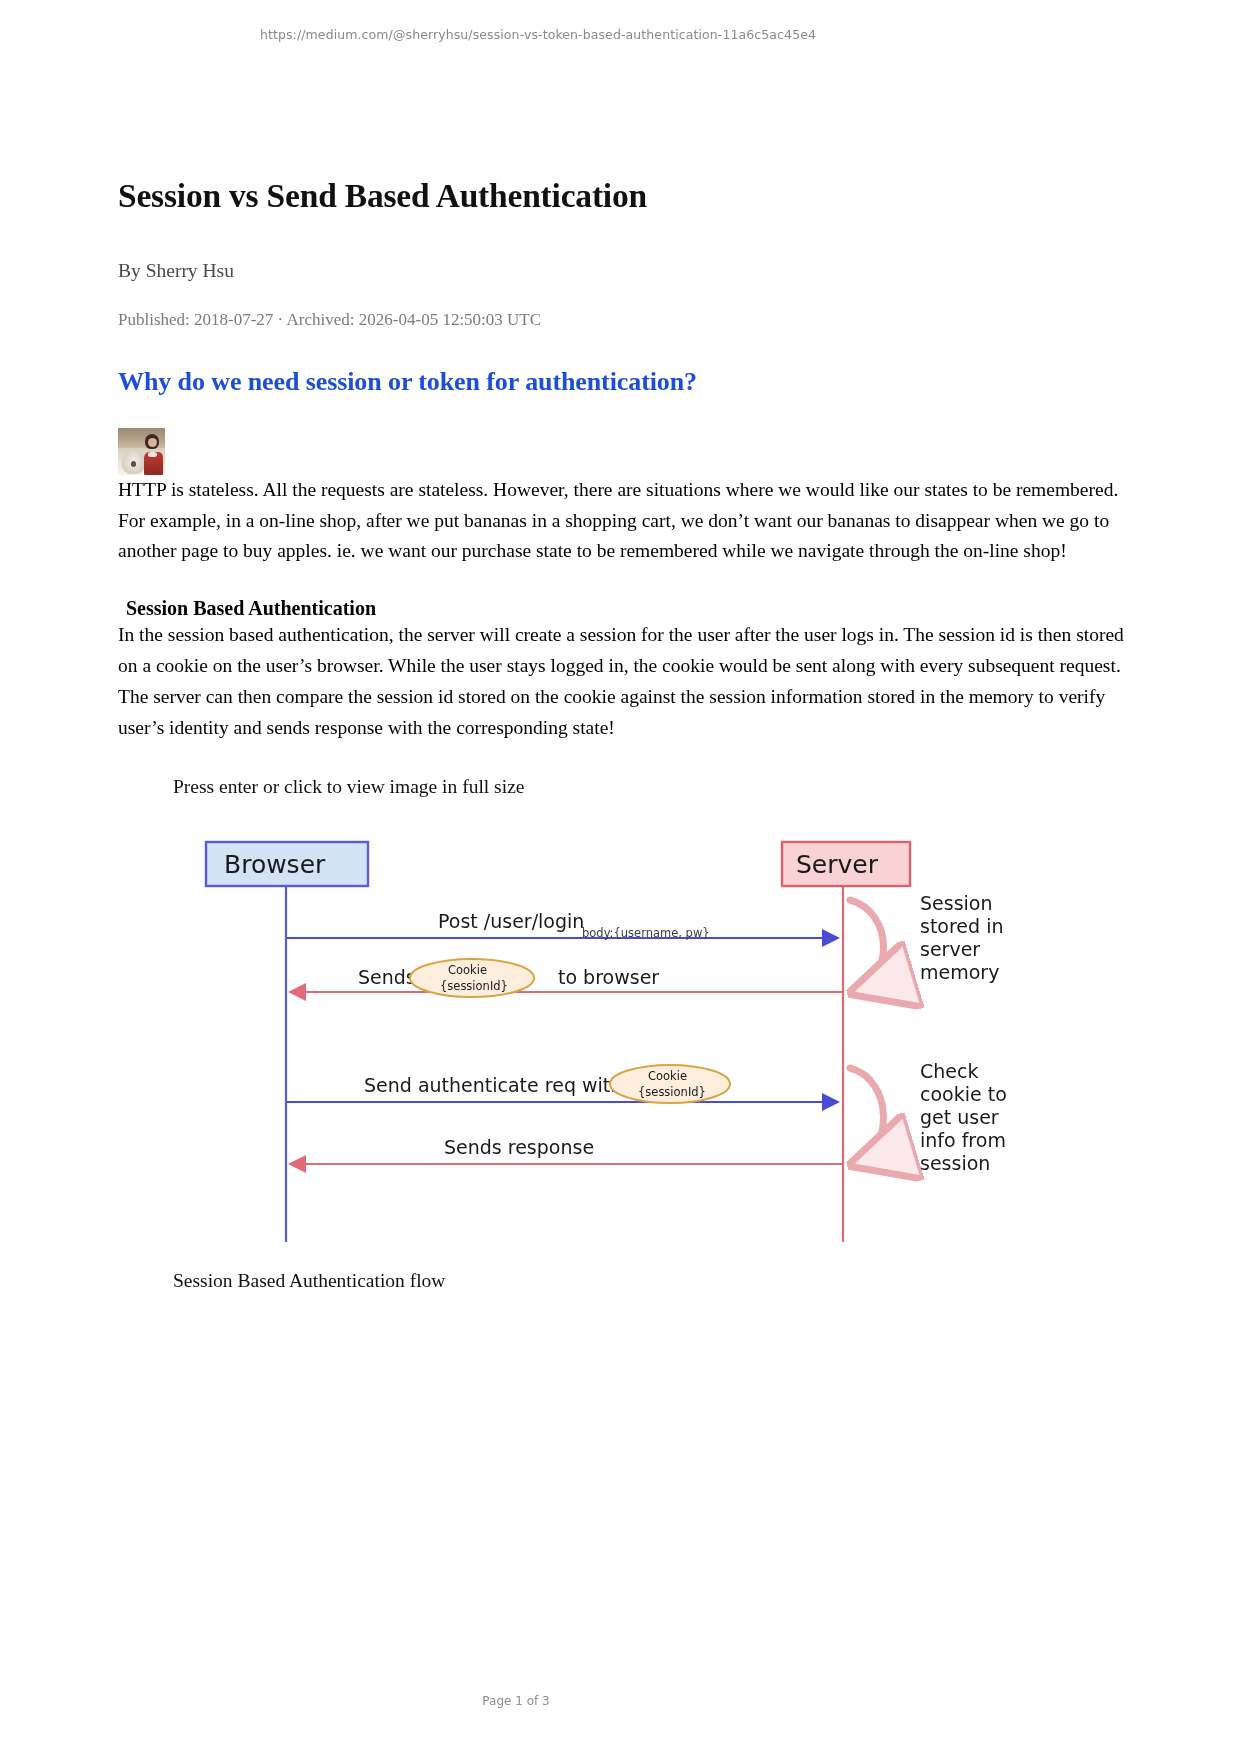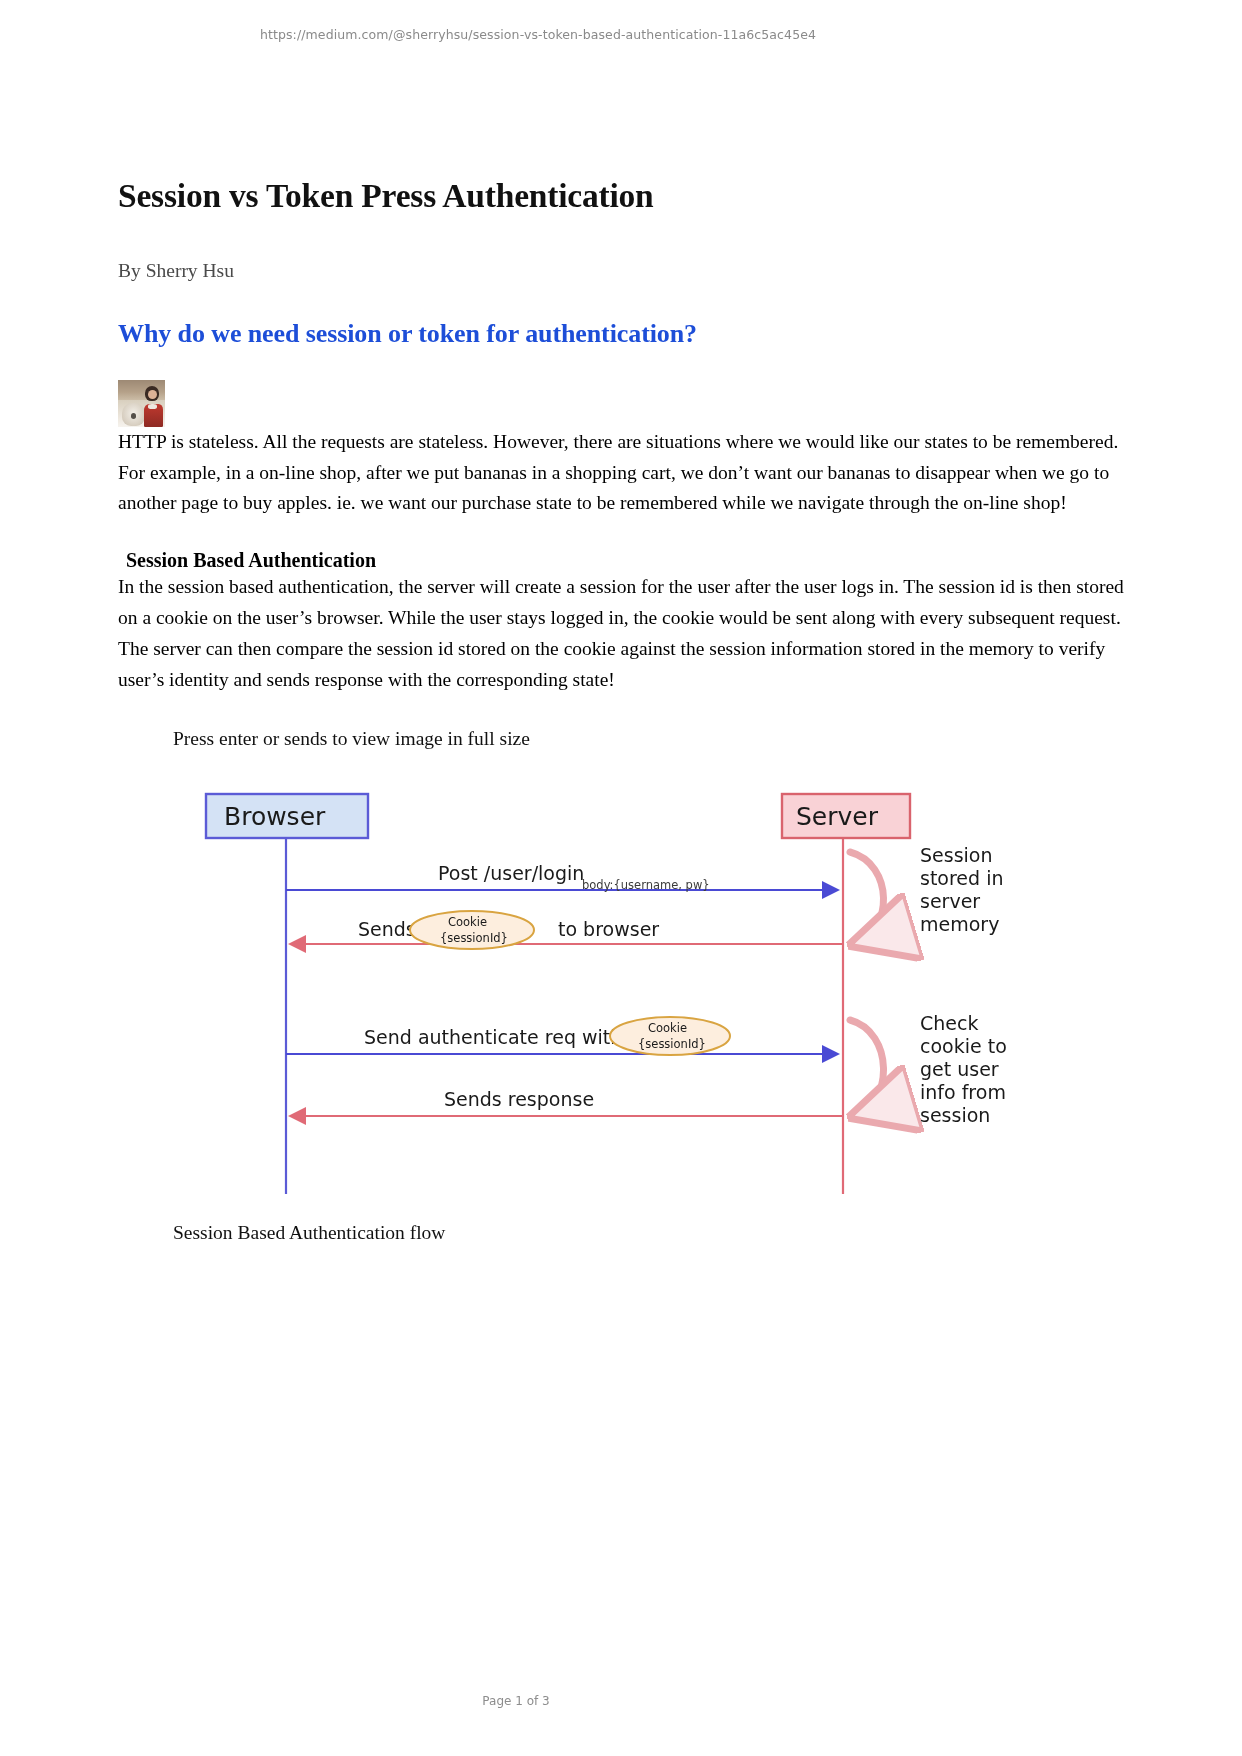--- a/index.html
+++ b/index.html
@@ -218,24 +218,25 @@
 </style>
 </head>
 <body>
 
 <div class="page">
 
   <div class="doc-url">https://medium.com/@sherryhsu/session-vs-token-based-authentication-11a6c5ac45e4</div>
 
   <div class="content">
 
-    <h1 class="title">Session vs Token Press Authentication</h1>
+    <h1 class="title">Session vs Send Based Authentication</h1>
 
     <div class="byline">By Sherry Hsu</div>
 
+    <div class="pubmeta">Published: 2018-07-27 · Archived: 2026-04-05 12:50:03 UTC</div>
 
     <h2 class="section">Why do we need session or token for authentication?</h2>
 
     <div class="avatar">
       <div class="sky"></div>
       <div class="ground"></div>
       <div class="dog"></div>
       <div class="dognose"></div>
       <div class="person-body"></div>
       <div class="person-head"></div>
@@ -243,21 +244,21 @@
       <div class="person-scarf"></div>
     </div>
 
     <p class="body p1">HTTP is stateless. All the requests are stateless. However, there are situations where we would like our states to be remembered. For example, in a on-line shop, after we put bananas in a shopping cart, we don’t want our bananas to disappear when we go to another page to buy apples. ie. we want our purchase state to be remembered while we navigate through the on-line shop!</p>
 
 
     <h3 class="subsection">Session Based Authentication</h3>
 
     <p class="body p3">In the session based authentication, the server will create a session for the user after the user logs in. The session id is then stored on a cookie on the user’s browser. While the user stays logged in, the cookie would be sent along with every subsequent request. The server can then compare the session id stored on the cookie against the session information stored in the memory to verify user’s identity and sends response with the corresponding state!</p>
 
-    <div class="figure-hint">Press enter or sends to view image in full size</div>
+    <div class="figure-hint">Press enter or click to view image in full size</div>
 
     <div class="diagram-wrap">
       <svg width="880" height="430" viewBox="0 0 880 430" xmlns="http://www.w3.org/2000/svg">
         <defs>
           <marker id="arrR" markerWidth="9" markerHeight="9" refX="8" refY="4.5" orient="auto">
             <path d="M0,0 L9,4.5 L0,9 z" fill="#4a4ad4"></path>
           </marker>
           <marker id="arrL" markerWidth="9" markerHeight="9" refX="8" refY="4.5" orient="auto">
             <path d="M0,0 L9,4.5 L0,9 z" fill="#e06a76"></path>
           </marker>

